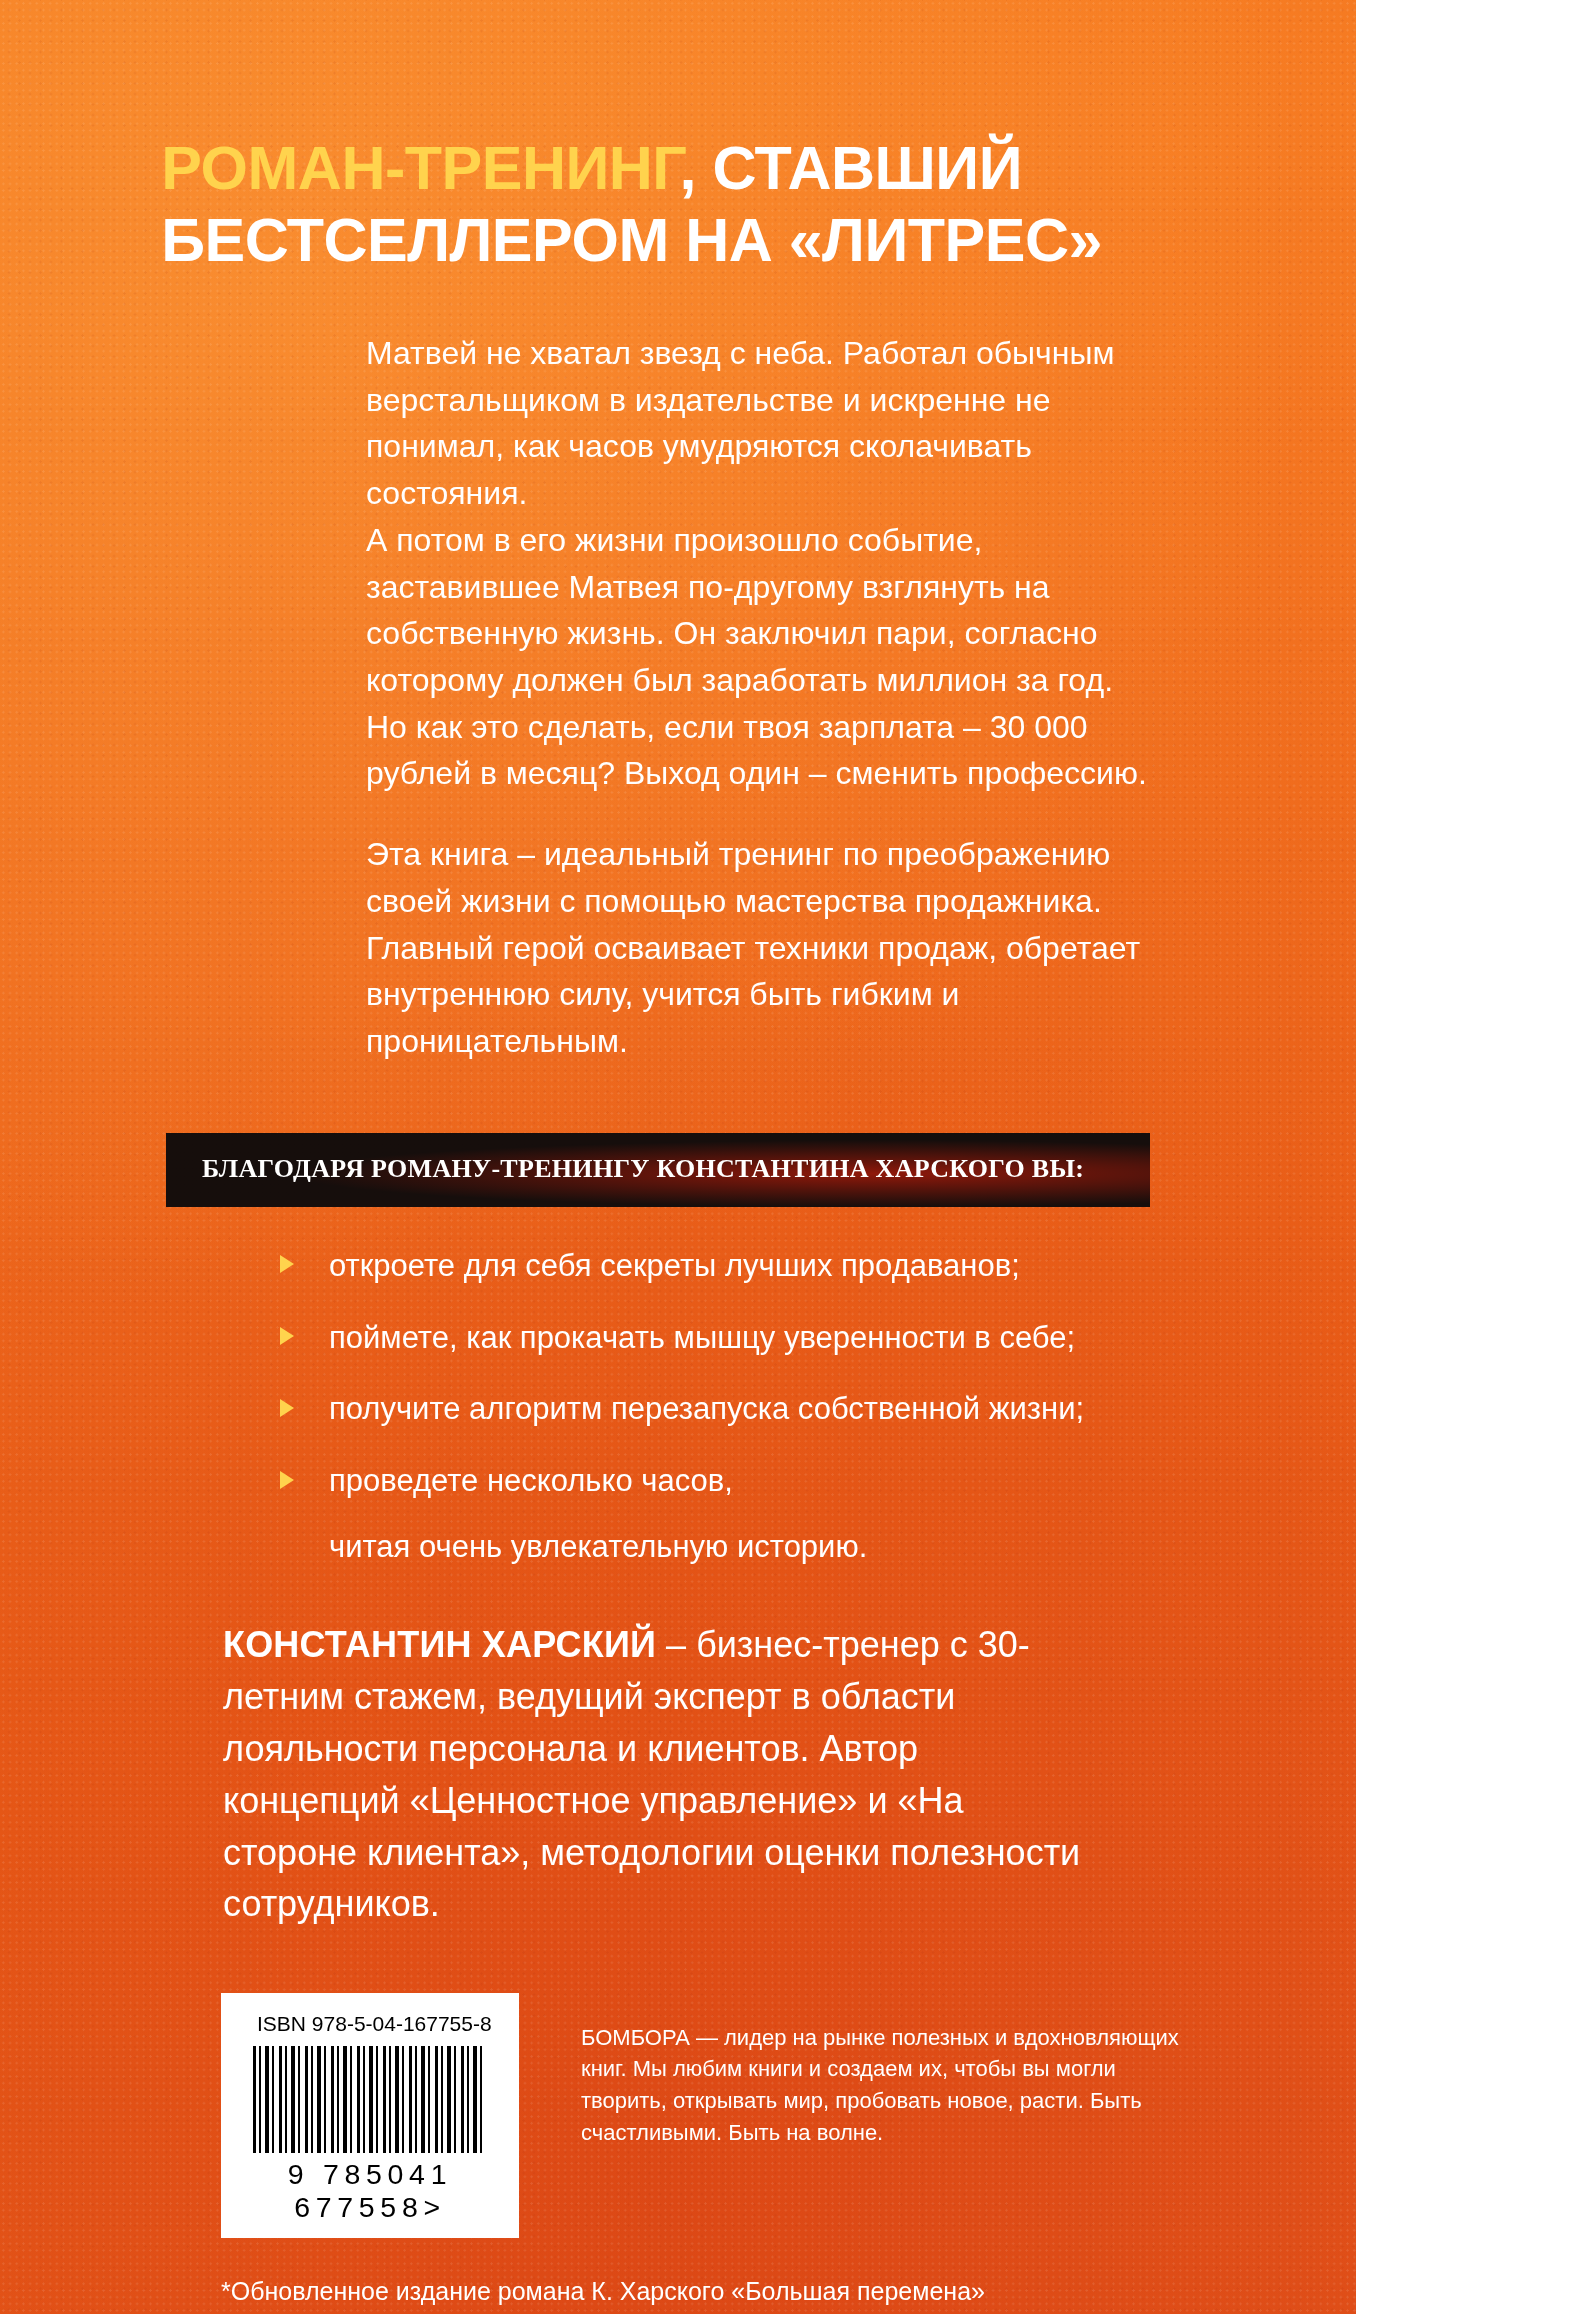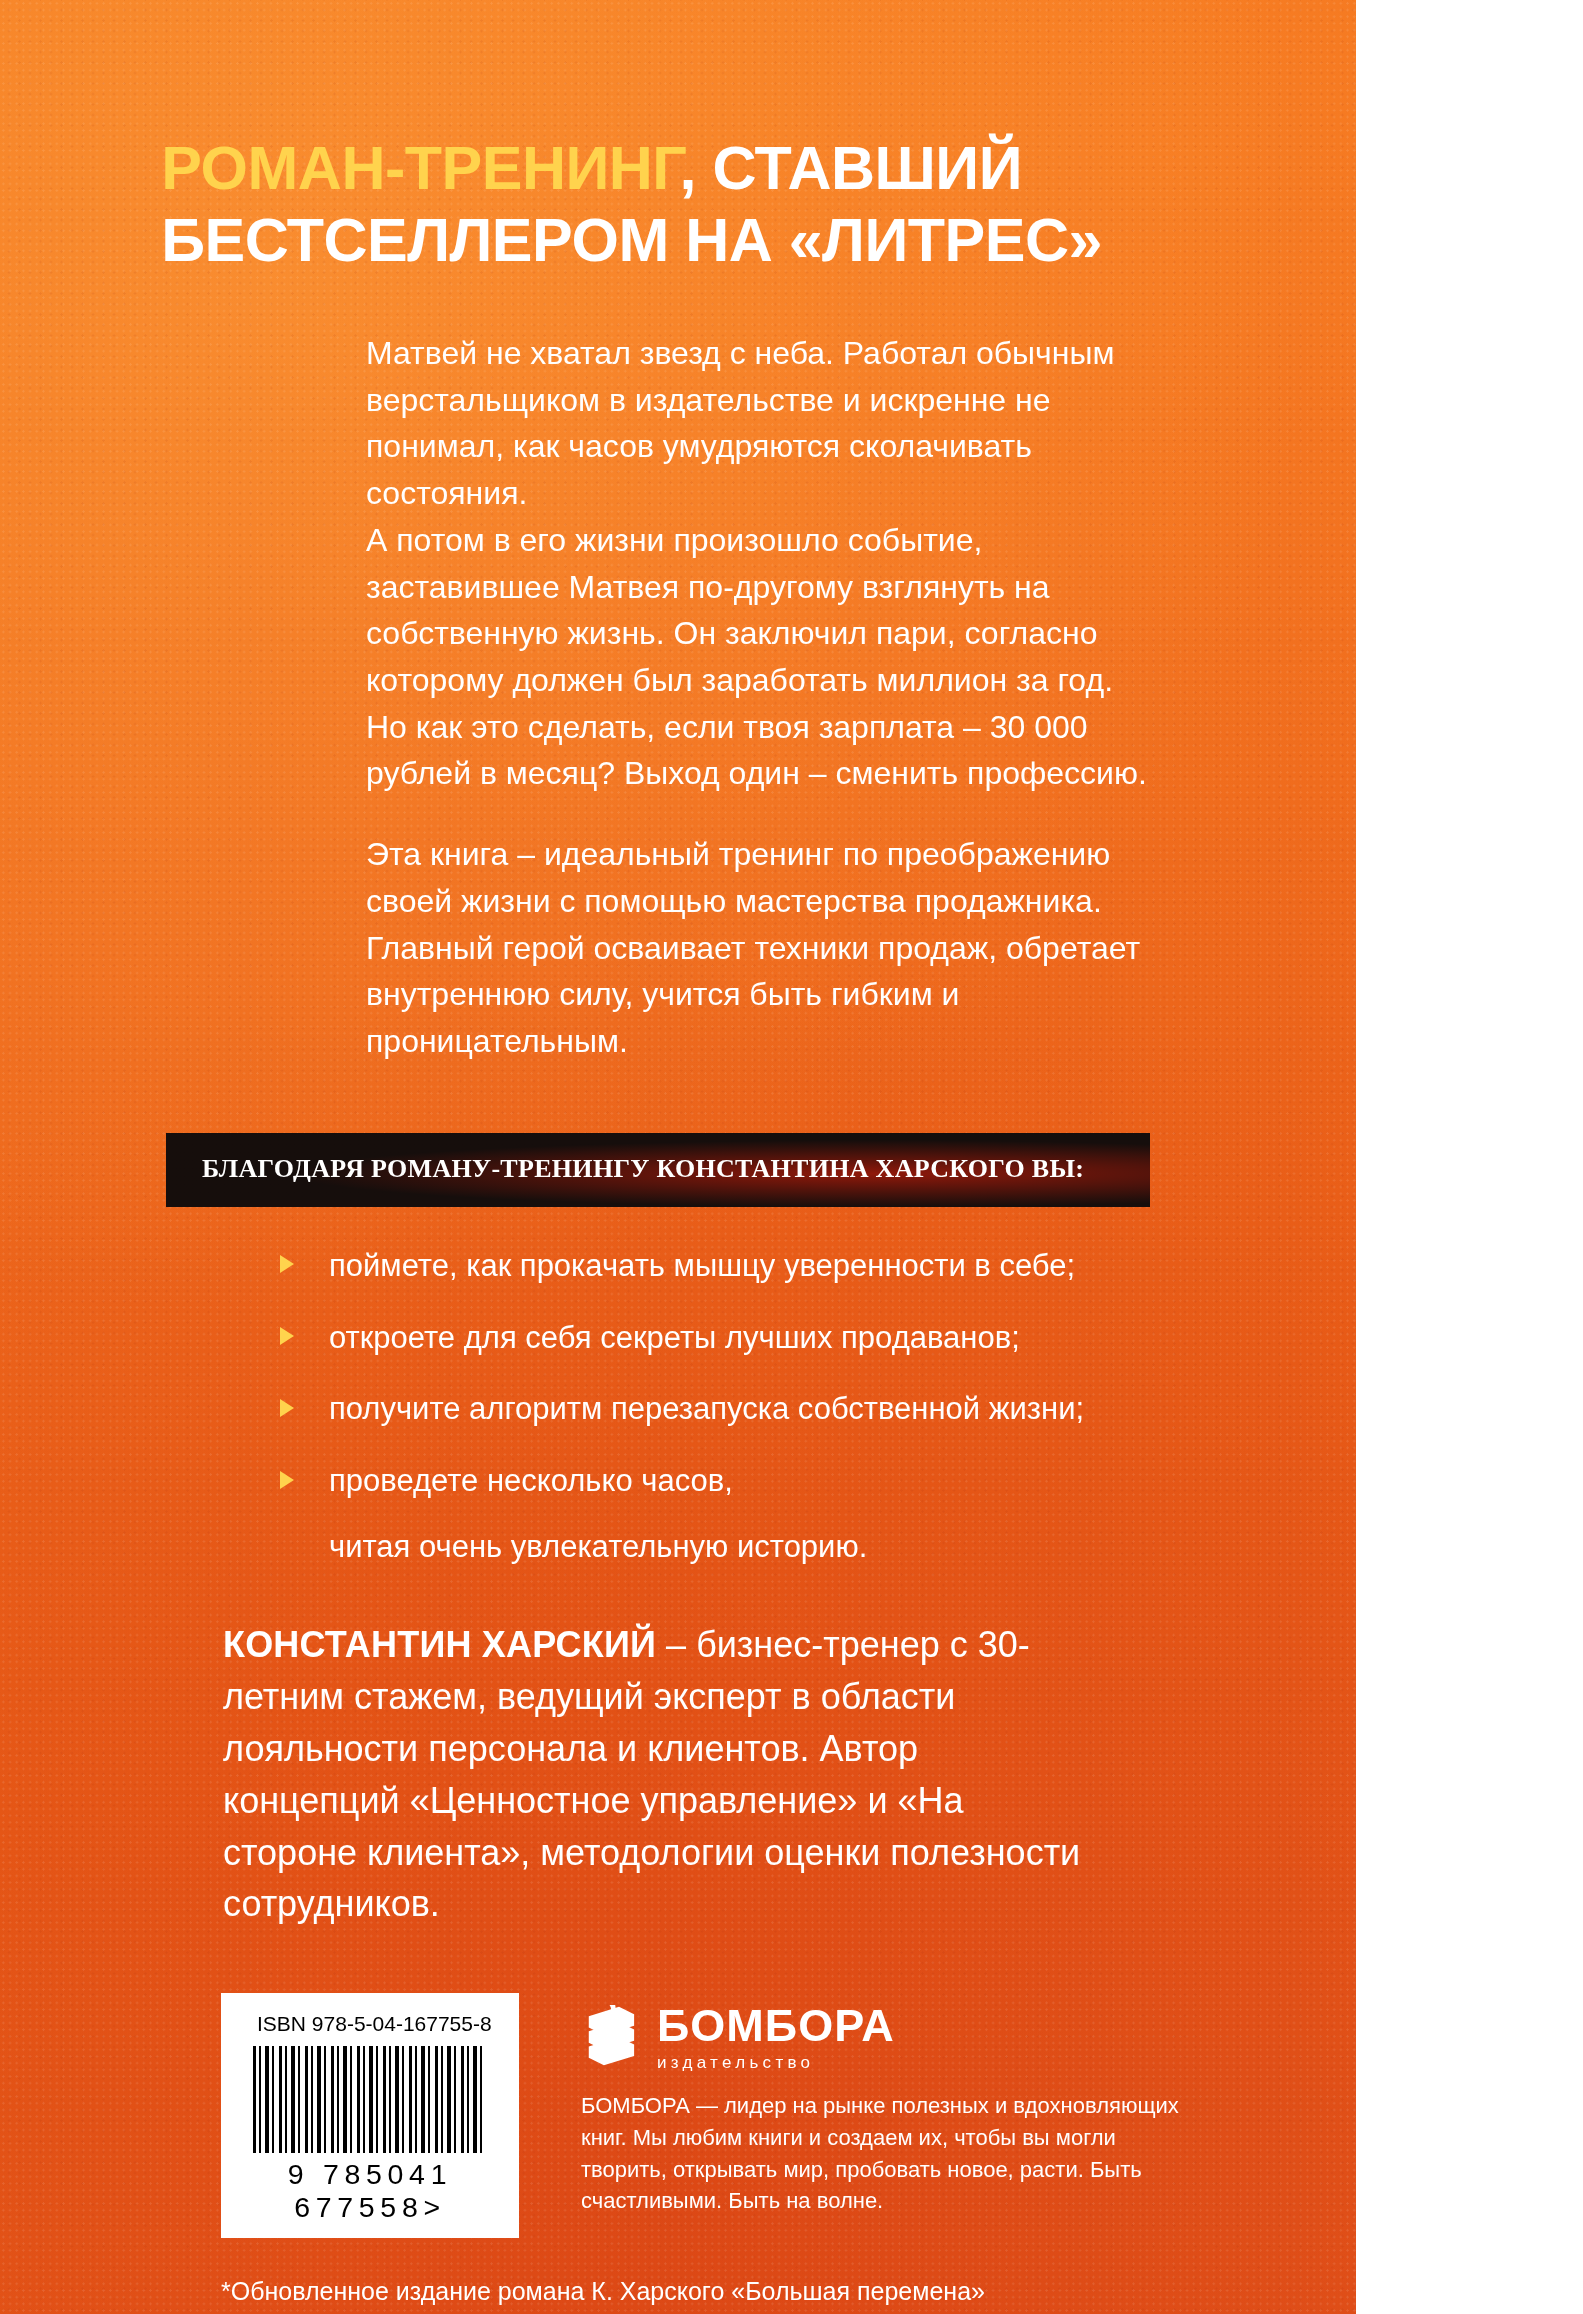--- a/index.html
+++ b/index.html
@@ -219,53 +219,39 @@
       <p>Матвей не хватал звезд с неба. Работал обычным верстальщиком в издательстве и искренне не понимал, как часов умудряются сколачивать состояния.</p>
       <p>А потом в его жизни произошло событие, заставившее Матвея по-другому взглянуть на собственную жизнь. Он заключил пари, согласно которому должен был заработать миллион за год. Но как это сделать, если твоя зарплата – 30 000 рублей в месяц? Выход один – сменить профессию.</p>
       <p class="gap">Эта книга – идеальный тренинг по преображению своей жизни с помощью мастерства продажника. Главный герой осваивает техники продаж, обретает внутреннюю силу, учится быть гибким и проницательным.</p>
     </div>
 
     <div class="banner-wrap">
       <div class="banner">БЛАГОДАРЯ РОМАНУ-ТРЕНИНГУ КОНСТАНТИНА ХАРСКОГО ВЫ:</div>
     </div>
 
     <ul class="bullets">
+      <li><span class="tri"></span><span>откроете для себя секреты лучших продаванов;</span></li>
       <li><span class="tri"></span><span>поймете, как прокачать мышцу уверенности в себе;</span></li>
-      <li><span class="tri"></span><span>откроете для себя секреты лучших продаванов;</span></li>
       <li><span class="tri"></span><span>получите алгоритм перезапуска собственной жизни;</span></li>
       <li><span class="tri"></span><span>проведете несколько часов,</span></li>
       <li class="cont"><span>читая очень увлекательную историю.</span></li>
     </ul>
 
     <div class="author">
       <b>КОНСТАНТИН ХАРСКИЙ</b><span> – бизнес-тренер с 30-летним стажем, ведущий эксперт в области лояльности персонала и клиентов. Автор концепций «Ценностное управление» и «На стороне клиента», методологии оценки полезности сотрудников.</span>
     </div>
 
     <div class="footer">
       <div class="barcode-box">
         <div class="isbn-text">ISBN 978-5-04-167755-8</div>
         <div class="bars"></div>
         <div class="barcode-digits"><span>9 785041 677558</span><span>&gt;</span></div>
       </div>
 
       <div class="pub">
-        <div class="pub-logo-row">
-          <div class="pub-mark">
-            <svg width="59" height="68" viewBox="0 0 62 72" aria-hidden="true">
-              <path d="M8 14 L40 4 L56 12 L56 24 L24 34 L8 26 Z" fill="#ffffff"></path>
-              <path d="M8 30 L40 20 L56 28 L56 40 L24 50 L8 42 Z" fill="#ffffff"></path>
-              <path d="M8 46 L40 36 L56 44 L56 56 L24 66 L8 58 Z" fill="#ffffff"></path>
-              <path d="M30 2 C34 8, 30 12, 26 16 C32 14, 38 10, 36 2 Z" fill="#ffffff"></path>
-            </svg>
-          </div>
-          <div class="pub-names">
-            <div class="pub-name">БОМБОРА</div>
-            <div class="pub-sub">издательство</div>
-          </div>
-        </div>
         <div class="pub-desc">БОМБОРА — лидер на рынке полезных и вдохновляющих книг. Мы любим книги и создаем их, чтобы вы могли творить, открывать мир, пробовать новое, расти. Быть счастливыми. Быть на волне.</div>
       </div>
     </div>
 
     <div class="footnote">*Обновленное издание романа К. Харского «Большая перемена»</div>
 
   </div>
 </div>
 
 

